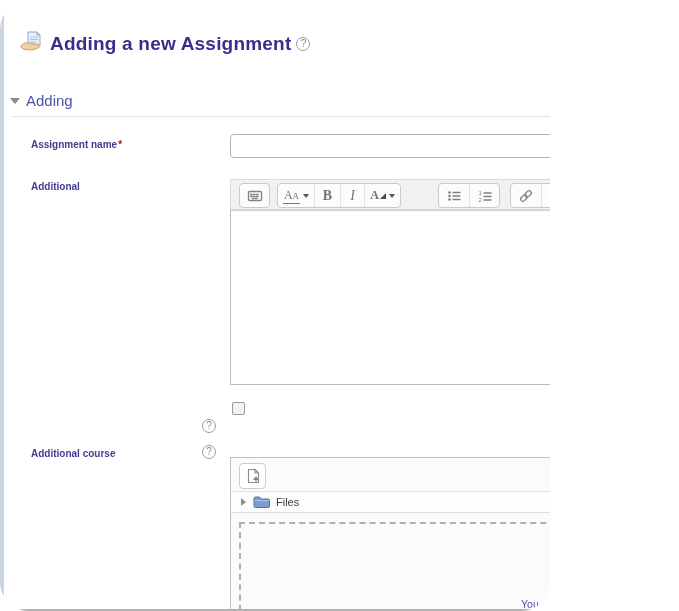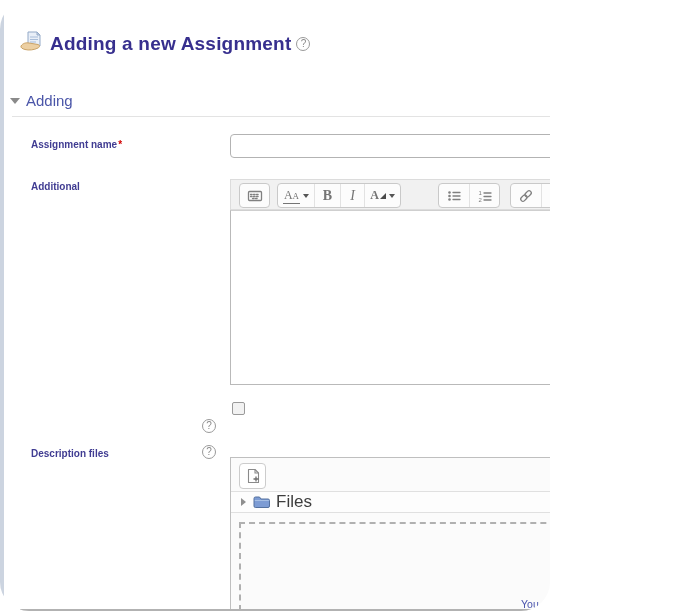--- a/index.html
+++ b/index.html
@@ -57,21 +57,21 @@
   
   .filemanager { position:absolute; left:230px; top:457px; width:450px; height:160px;
                  border:1px solid #bfbfbf; background:#fbfbfb; }
   .fm-newfile { position:absolute; left:8px; top:5px; width:27px; height:26px; background:#fff;
                 border:1px solid #ccc; border-radius:4px; display:flex; align-items:center; justify-content:center; }
   .fm-treerow { position:absolute; left:0; top:33px; right:0; height:22px; background:#fdfdfd;
                 border-top:1px solid #e0e0e0; border-bottom:1px solid #e0e0e0;
                 display:flex; align-items:center; }
   .tree-caret { width:0; height:0; border-top:4px solid transparent; border-bottom:4px solid transparent;
                 border-left:5px solid #8f8f8f; margin:0 7px 0 10px; }
-  .tree-label { font-size:17px; color:#3d3d3d; margin-left:6px; }
+  .tree-label { font-size:11px; color:#3d3d3d; margin-left:6px; }
   .dropzone { position:absolute; left:8px; top:64px; width:458px; height:120px;
               border:2px dashed #b0b0b0; }
   .drop-arrow { position:absolute; left:347px; top:24px; }
   .drop-text { position:absolute; left:280px; top:74px; font-size:10.5px; color:#4a54ad; white-space:nowrap; }
 
   svg .st { stroke:#808080; fill:none; stroke-width:1.3; stroke-linecap:round; stroke-linejoin:round; }
   svg .fl { fill:#808080; stroke:none; }
 </style>
 </head>
 <body>
@@ -194,21 +194,21 @@
           <path class="st" d="M8.5 4.5 v2.5 h2.5"></path>
         </svg>
       </div>
     </div>
   </div>
   <div class="editor-area"></div>
 
   <span class="checkbox"></span>
   <span class="help-circle help-abs" style="left:202px; top:419px;">?</span>
 
-  <div class="field-label" style="top:448px;">Description files</div>
+  <div class="field-label" style="top:448px;">Additional course</div>
   <span class="help-circle help-abs" style="left:202px; top:445px;">?</span>
 
   <div class="filemanager">
     <div class="fm-newfile">
       <svg width="18" height="18" viewBox="0 0 18 18">
         <path d="M4.5 2.5 h6.5 l3.5 3.5 v9.5 h-10 z" fill="#fff" stroke="#8a8a8a" stroke-width="1.1" stroke-linejoin="round"></path>
         <path d="M11 2.5 v3.5 h3.5" fill="none" stroke="#8a8a8a" stroke-width="1.1"></path>
         <path d="M9.5 12 h5 M12 9.5 v5" stroke="#6e6e6e" stroke-width="1.3" fill="none"></path>
       </svg>
     </div>

